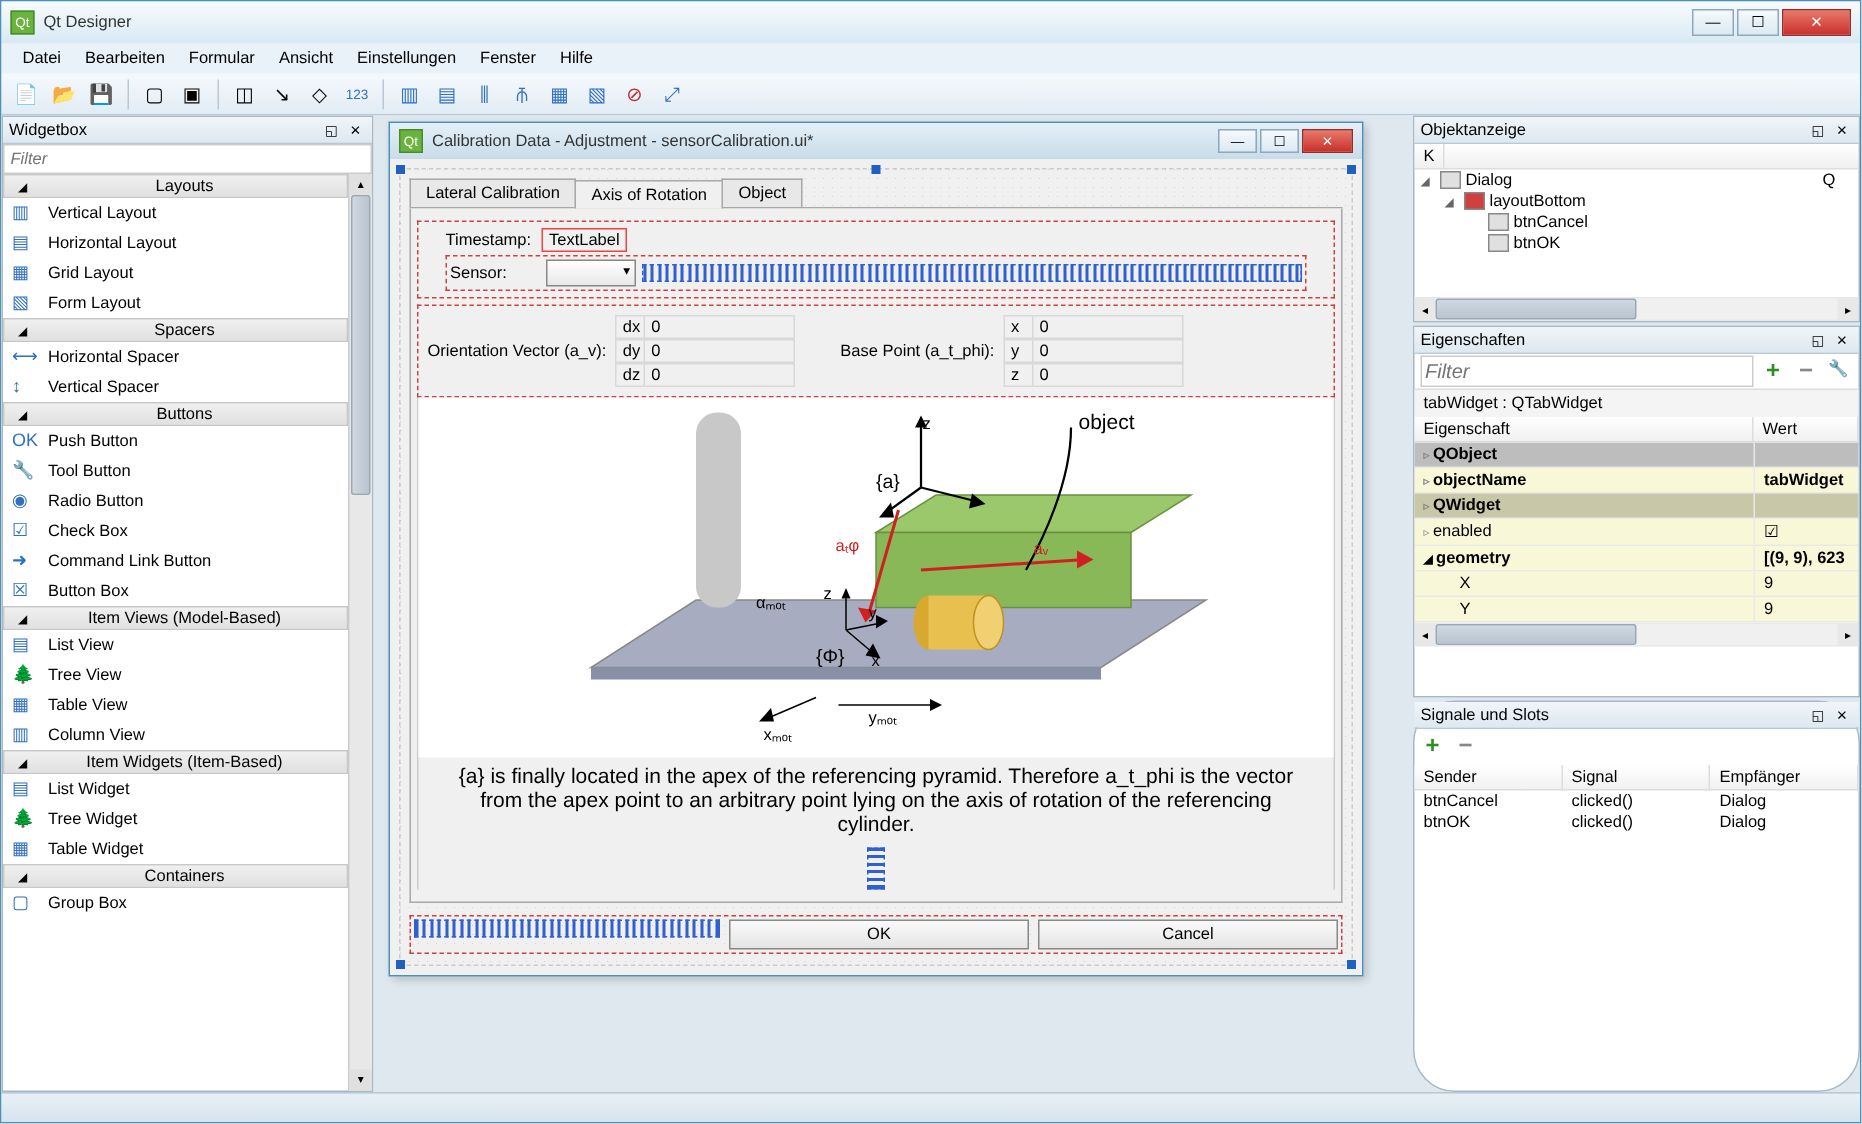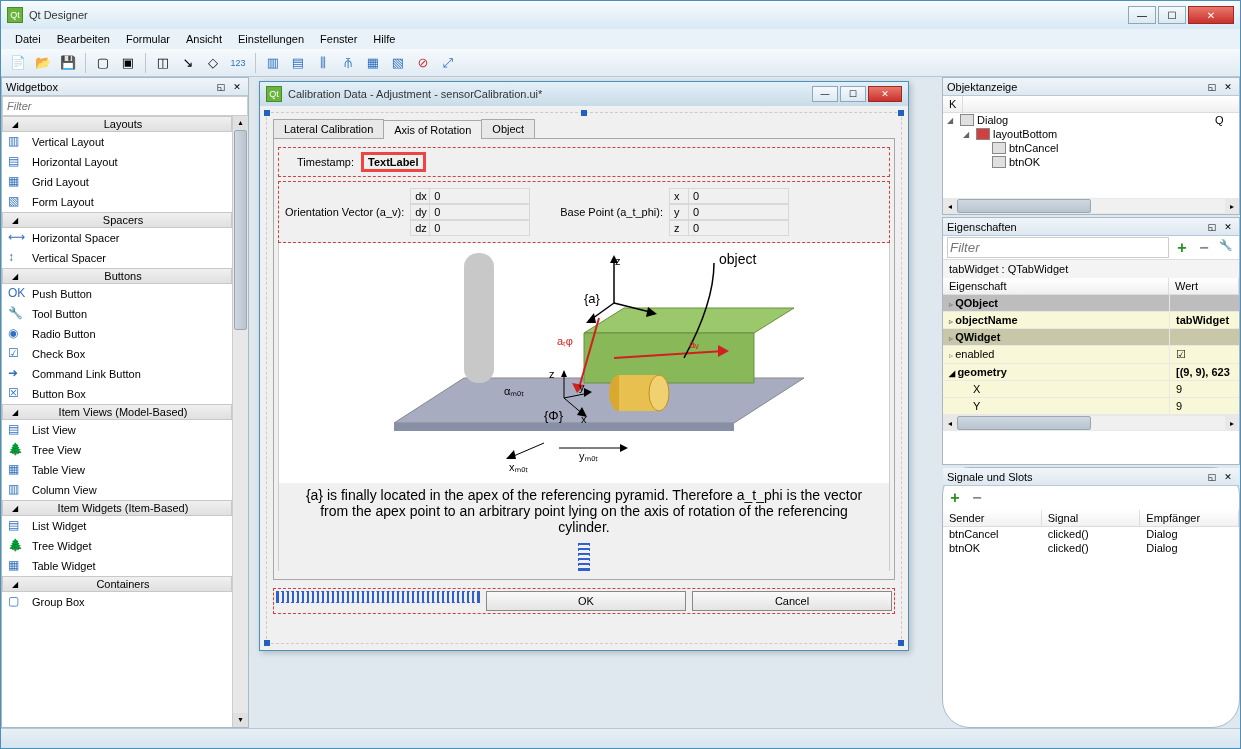--- a/index.html
+++ b/index.html
@@ -308,21 +308,26 @@
             <div class="tabs">
               <div class="tab">Lateral Calibration</div>
               <div class="tab active">Axis of Rotation</div>
               <div class="tab">Object</div>
             </div>
 
             <div style="border:1px solid #a8a8a8; border-top:none; padding:4px; background:#f0f0f0;">
               <div class="form-group">
                 <div class="form-row">
                   <span class="form-label">Timestamp:</span>
-                  <span style="border:3px solid #ef4444;padding:1px 4px;font-weight:bold;">TextLabel</span>
+                  <span style="border:1px solid #ef4444;padding:1px 4px;">TextLabel</span>
+                </div>
+                <div class="form-row" style="border:1px dashed #d04040;padding:2px;">
+                  <span class="form-label">Sensor:</span>
+                  <div class="combo"></div>
+                  <div class="hspacer"></div>
                 </div>
               </div>
 
               <div class="form-group">
                 <div class="vec-grid">
                   <div class="vec-col">
                     <span>Orientation Vector (a_v):</span>
                     <div class="vec-rows">
                       <div class="vec-row">
                           <span class="vec-lbl">dx</span>
@@ -399,21 +404,21 @@
                     <line x1="260" y1="200" x2="225" y2="215" stroke="#000"></line>
                       <polygon points="222,216 232,216 230,207" fill="#000"></polygon>
                     <line x1="275" y1="205" x2="340" y2="205" stroke="#000"></line>
                       <polygon points="344,205 336,201 336,209" fill="#000"></polygon>
                   </svg>
                   <div style="position:absolute;left:440px;top:8px;font-size:14px;">object</div>
                   <div style="position:absolute;left:305px;top:48px;font-size:13px;">{a}</div>
                   <div style="position:absolute;left:336px;top:12px;">z</div>
                   <div style="position:absolute;left:278px;top:90px;color:#d02020;">aₜφ</div>
                   <div style="position:absolute;left:410px;top:95px;color:#d02020;">aᵥ</div>
-                  <div style="position:absolute;left:225px;top:140px;">αₘₒₜ</div>
+                  <div style="position:absolute;left:225px;top:128px;">αₘₒₜ</div>
                   <div style="position:absolute;left:265px;top:165px;font-size:13px;">{Φ}</div>
                   <div style="position:absolute;left:230px;top:216px;">xₘₒₜ</div>
                   <div style="position:absolute;left:300px;top:205px;">yₘₒₜ</div>
                   <div style="position:absolute;left:302px;top:170px;">x</div>
                   <div style="position:absolute;left:300px;top:138px;">y</div>
                   <div style="position:absolute;left:270px;top:125px;">z</div>
                 </div>
                 <div class="desc">{a} is finally located in the apex of the referencing pyramid. Therefore a_t_phi is the vector from the apex point to an arbitrary point lying on the axis of rotation of the referencing cylinder.</div>
                 <div class="vspacer"></div>
               </div>

